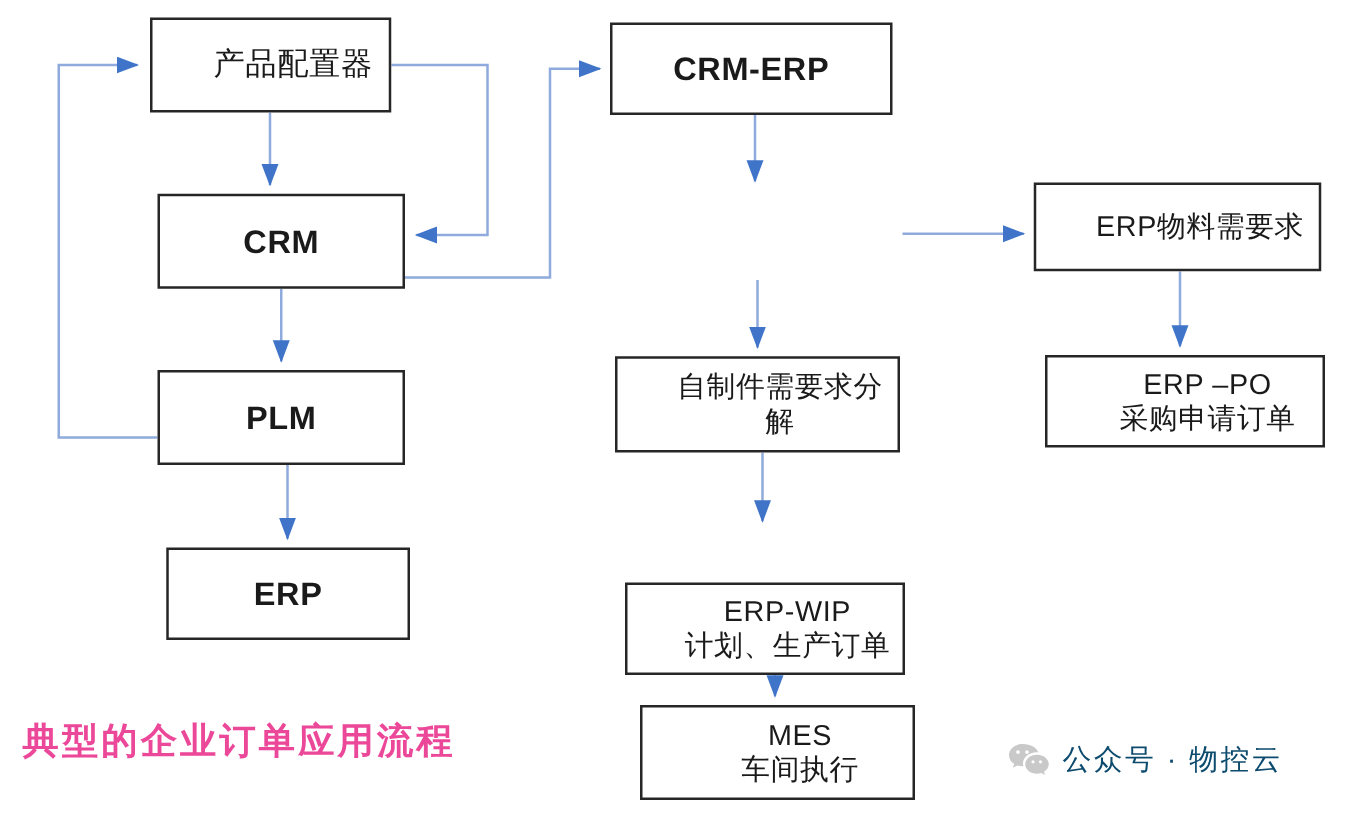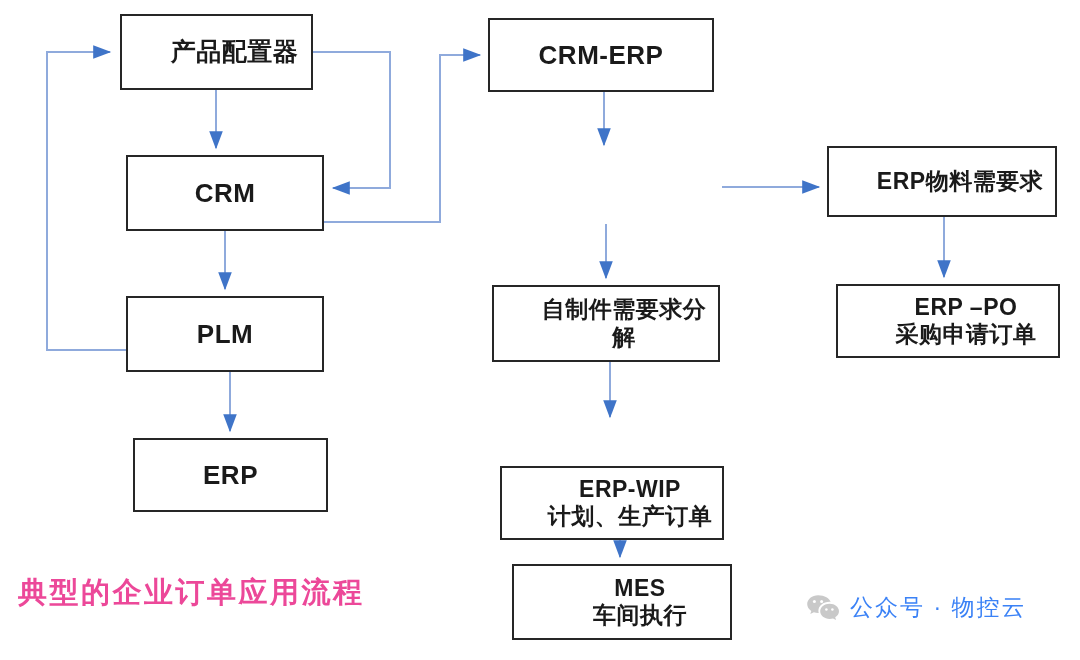--- a/index.html
+++ b/index.html
@@ -38,21 +38,21 @@
     color: #1a1a1a;
     line-height: 1.18;
     letter-spacing: 0.5px;
   }
   .node .node-label {
     display: block;
     width: 100%;
     white-space: pre-line;
   }
   .node.bold { font-weight: bold; }
-  .node.reg  { font-weight: bold; padding-left: 36px; }
+  .node.reg  { font-weight: normal; padding-left: 36px; }
 
   #caption {
     position: absolute;
     left: 18px;
     top: 573px;
     font-size: 29px;
     font-weight: bold;
     color: #ec4899;
     letter-spacing: 2.5px;
     white-space: nowrap;
@@ -63,21 +63,21 @@
     left: 806px;
     top: 592px;
     display: flex;
     align-items: center;
     gap: 10px;
     color: #bfbfbf;
     font-size: 23px;
     letter-spacing: 2px;
     white-space: nowrap;
   }
-  #watermark .wm-text { color: #3b82f6; }
+  #watermark .wm-text { color: #0c4a6e; }
   .wechat-icon { display: block; }
 </style>
 </head>
 <body>
 
 <div id="canvas">
 
   <svg id="edge-layer" width="1080" height="660" viewBox="0 0 1080 660" xmlns="http://www.w3.org/2000/svg">
     <defs>
       <marker id="ah" markerWidth="10" markerHeight="10" refX="8.4" refY="3.4" orient="auto" markerUnits="strokeWidth">

